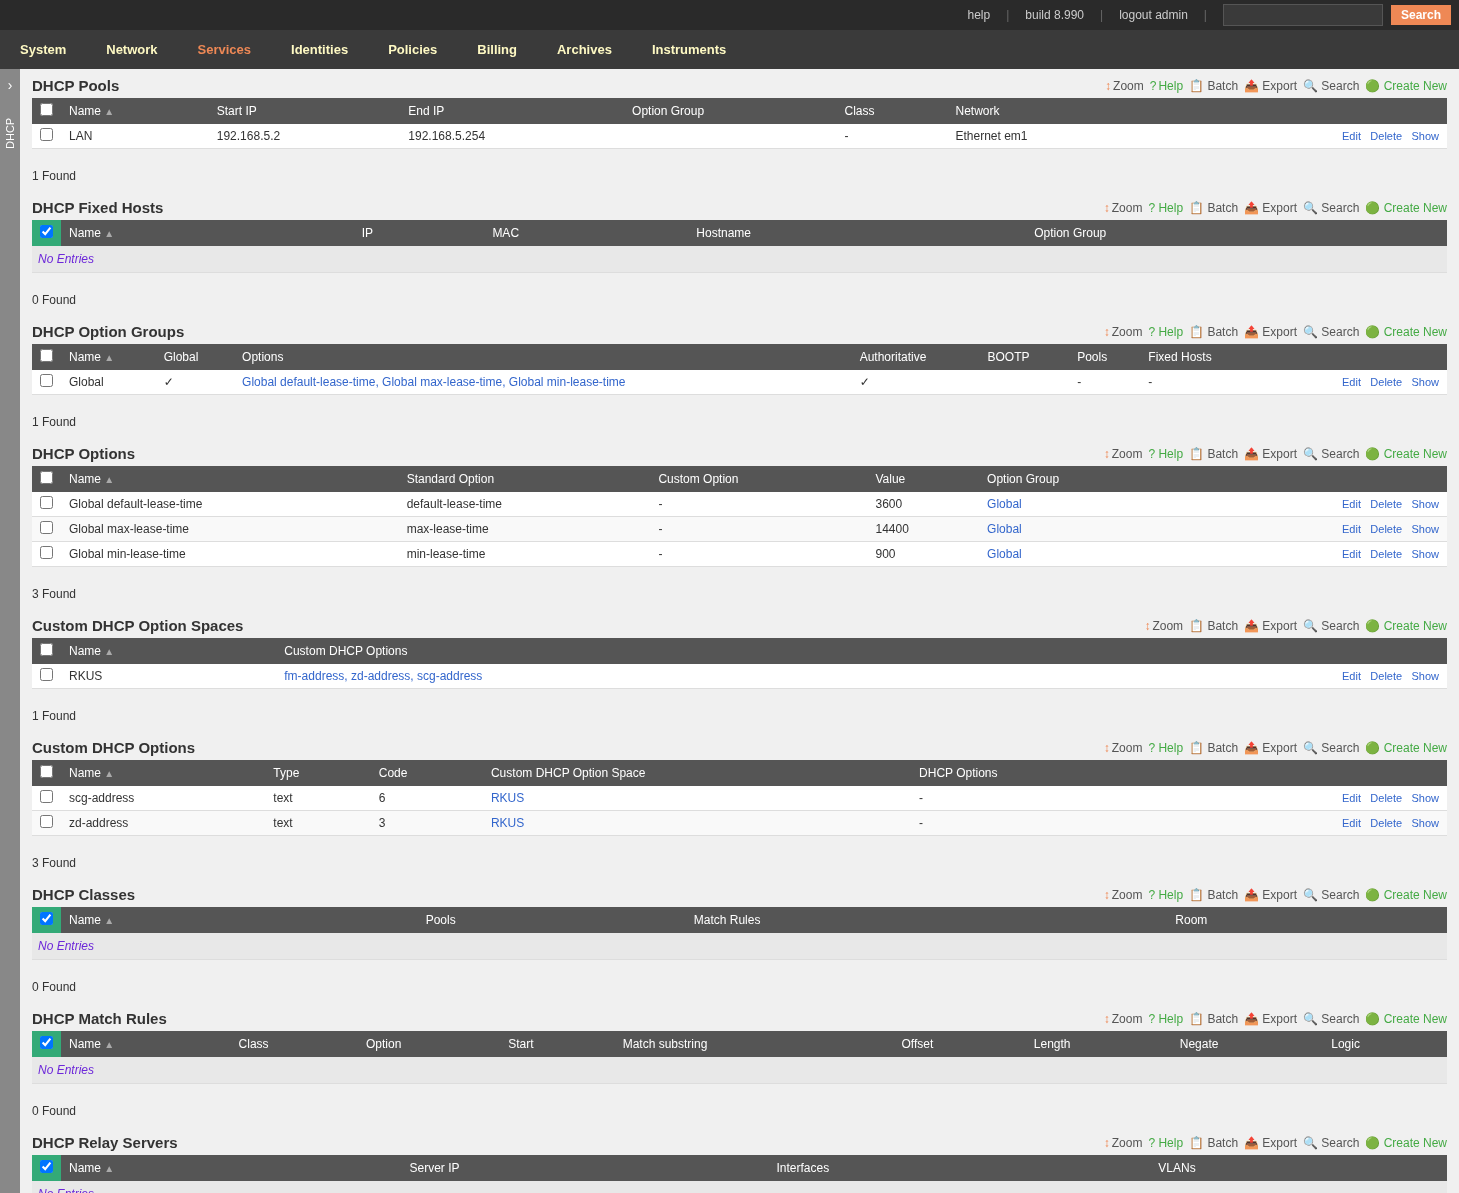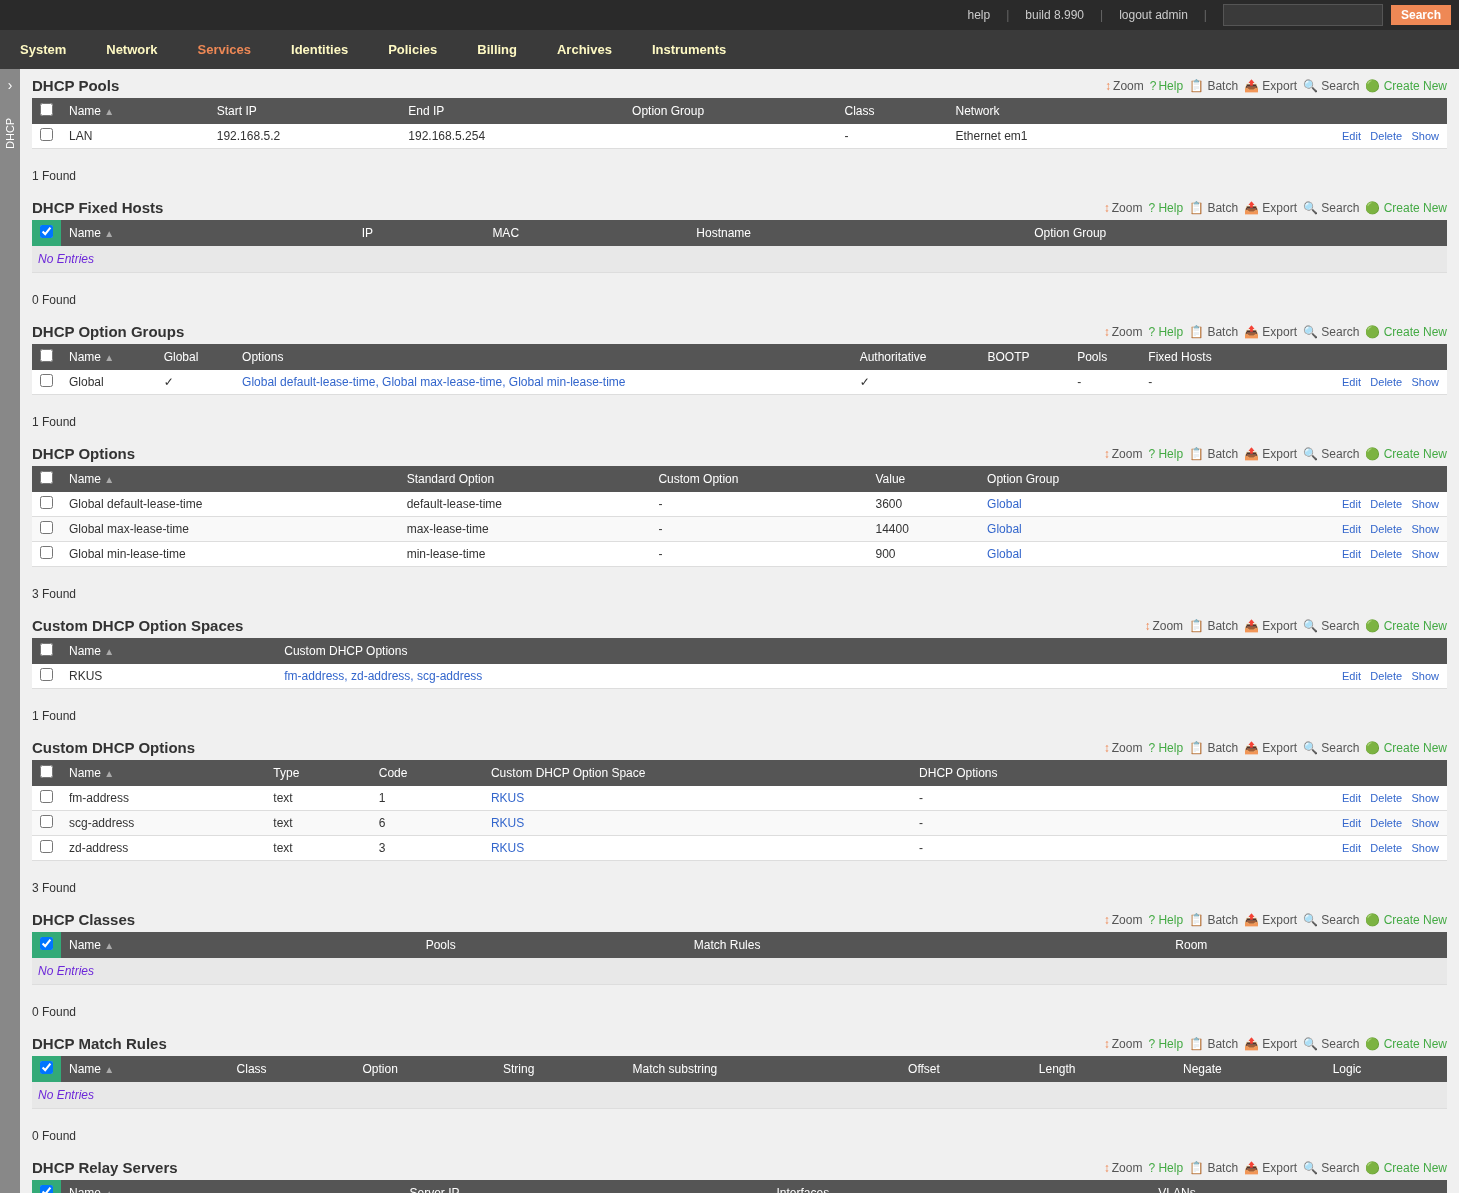--- a/index.html
+++ b/index.html
@@ -339,33 +339,20 @@
             <th>Type</th>
             <th>Code</th>
             <th>Custom DHCP Option Space</th>
             <th>DHCP Options</th>
             <th></th>
           </tr>
         </thead>
         <tbody>
           <tr>
             <td><input type="checkbox" style=""></td>
-            <td>fm-address</td>
-            <td>text</td>
-            <td>1</td>
-            <td><a href="#" class="link-blue">RKUS</a></td>
-            <td>-</td>
-            <td class="actions-cell">
-              <a href="#">Edit</a>
-              <a href="#">Delete</a>
-              <a href="#">Show</a>
-            </td>
-          </tr>
-          <tr>
-            <td><input type="checkbox" style=""></td>
             <td>scg-address</td>
             <td>text</td>
             <td>6</td>
             <td><a href="#" class="link-blue">RKUS</a></td>
             <td>-</td>
             <td class="actions-cell">
               <a href="#">Edit</a>
               <a href="#">Delete</a>
               <a href="#">Show</a>
             </td>
@@ -431,21 +418,21 @@
           <a href="#" style="color:#4a4;">🟢 Create New</a>
         </div>
       </div>
       <table>
         <thead>
           <tr>
             <th class="checkbox-col" style="background:#3a7;"><input type="checkbox" checked="" style=""></th>
             <th>Name <span class="sort-arrow">▲</span></th>
             <th>Class</th>
             <th>Option</th>
-            <th>String</th>
+            <th>Start</th>
             <th>Match substring</th>
             <th>Offset</th>
             <th>Length</th>
             <th>Negate</th>
             <th>Logic</th>
           </tr>
         </thead>
         <tbody>
           <tr>
             <td colspan="10" class="no-entries">No Entries</td>

